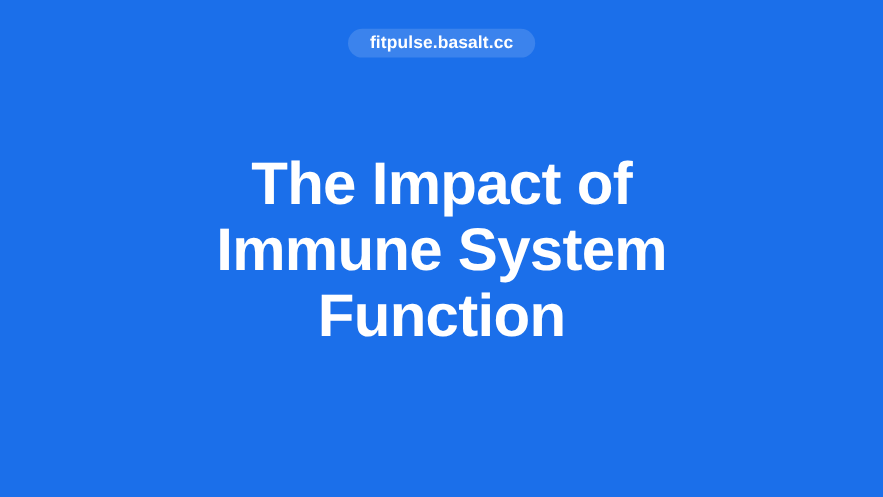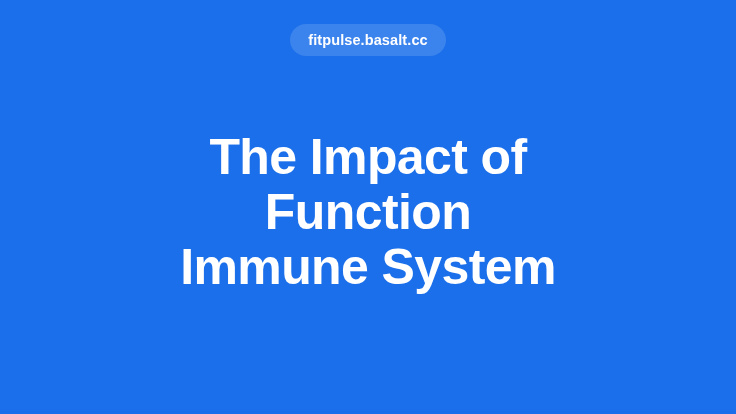--- a/index.html
+++ b/index.html
@@ -31,21 +31,21 @@
     width: 100%;
     display: flex;
     justify-content: center;
     margin-top: 24px;
   }
 
   .source-badge {
     display: inline-flex;
     align-items: center;
     justify-content: center;
-    height: 32px;
+    height: 24px;
     padding: 0 18px;
     border-radius: 999px;
     background: rgba(255, 255, 255, 0.14);
     color: #ffffff;
     font-size: 14.5px;
     font-weight: 700;
     letter-spacing: 0.1px;
     line-height: 1;
     white-space: nowrap;
   }
@@ -83,18 +83,18 @@
 
 <div class="share-card">
 
   <div class="badge-row">
     <span class="source-badge">fitpulse.basalt.cc</span>
   </div>
 
   <div class="headline-wrap">
     <h1 class="headline">
       <span class="line">The Impact of</span>
+      <span class="line">Immune System</span>
       <span class="line">Function</span>
-      <span class="line">Immune System</span>
     </h1>
   </div>
 
 </div>
 
 </body></html>

